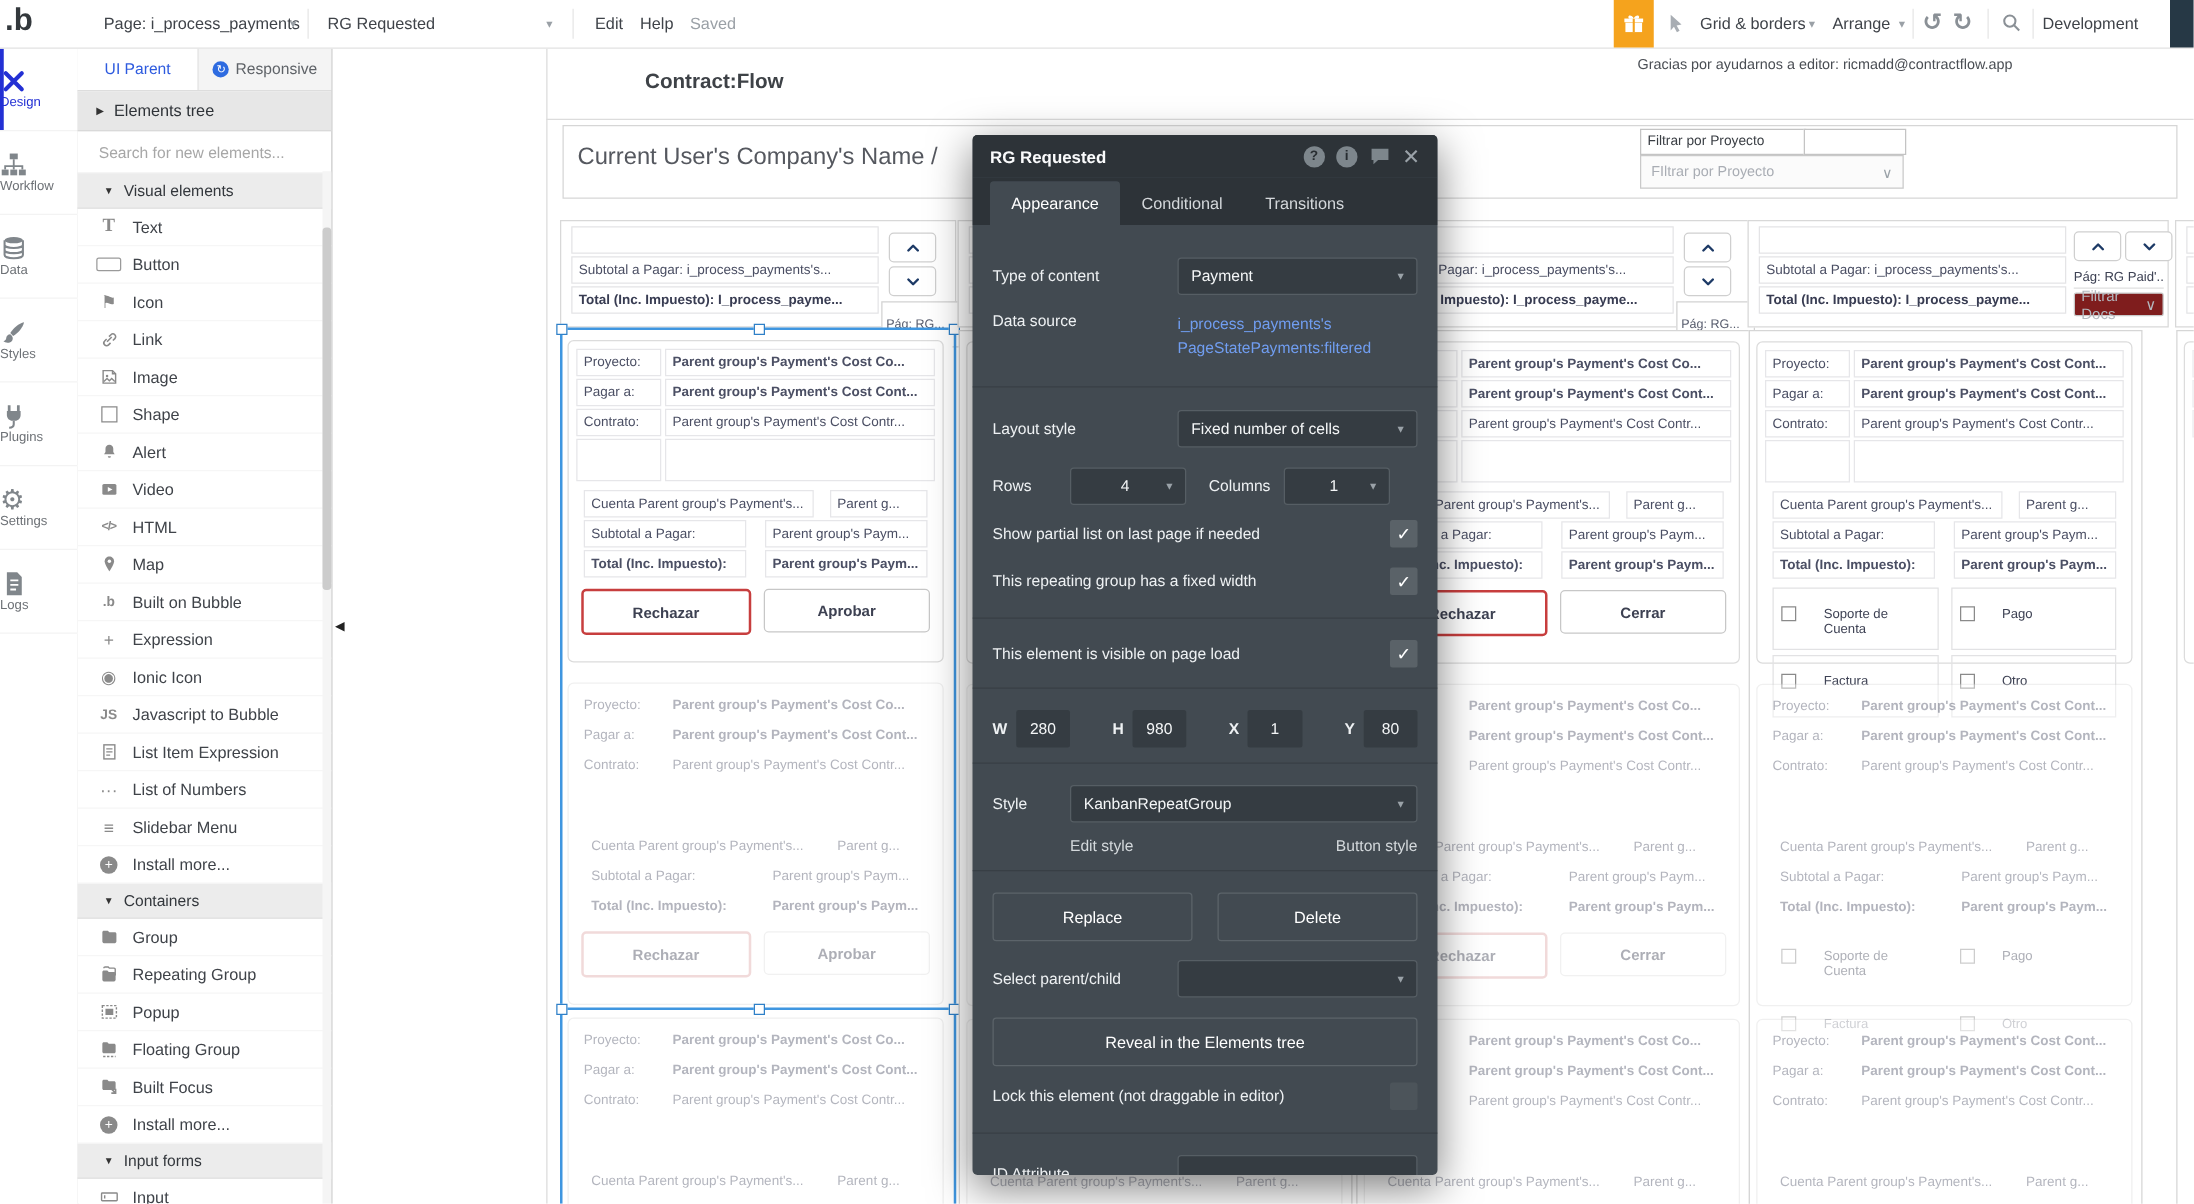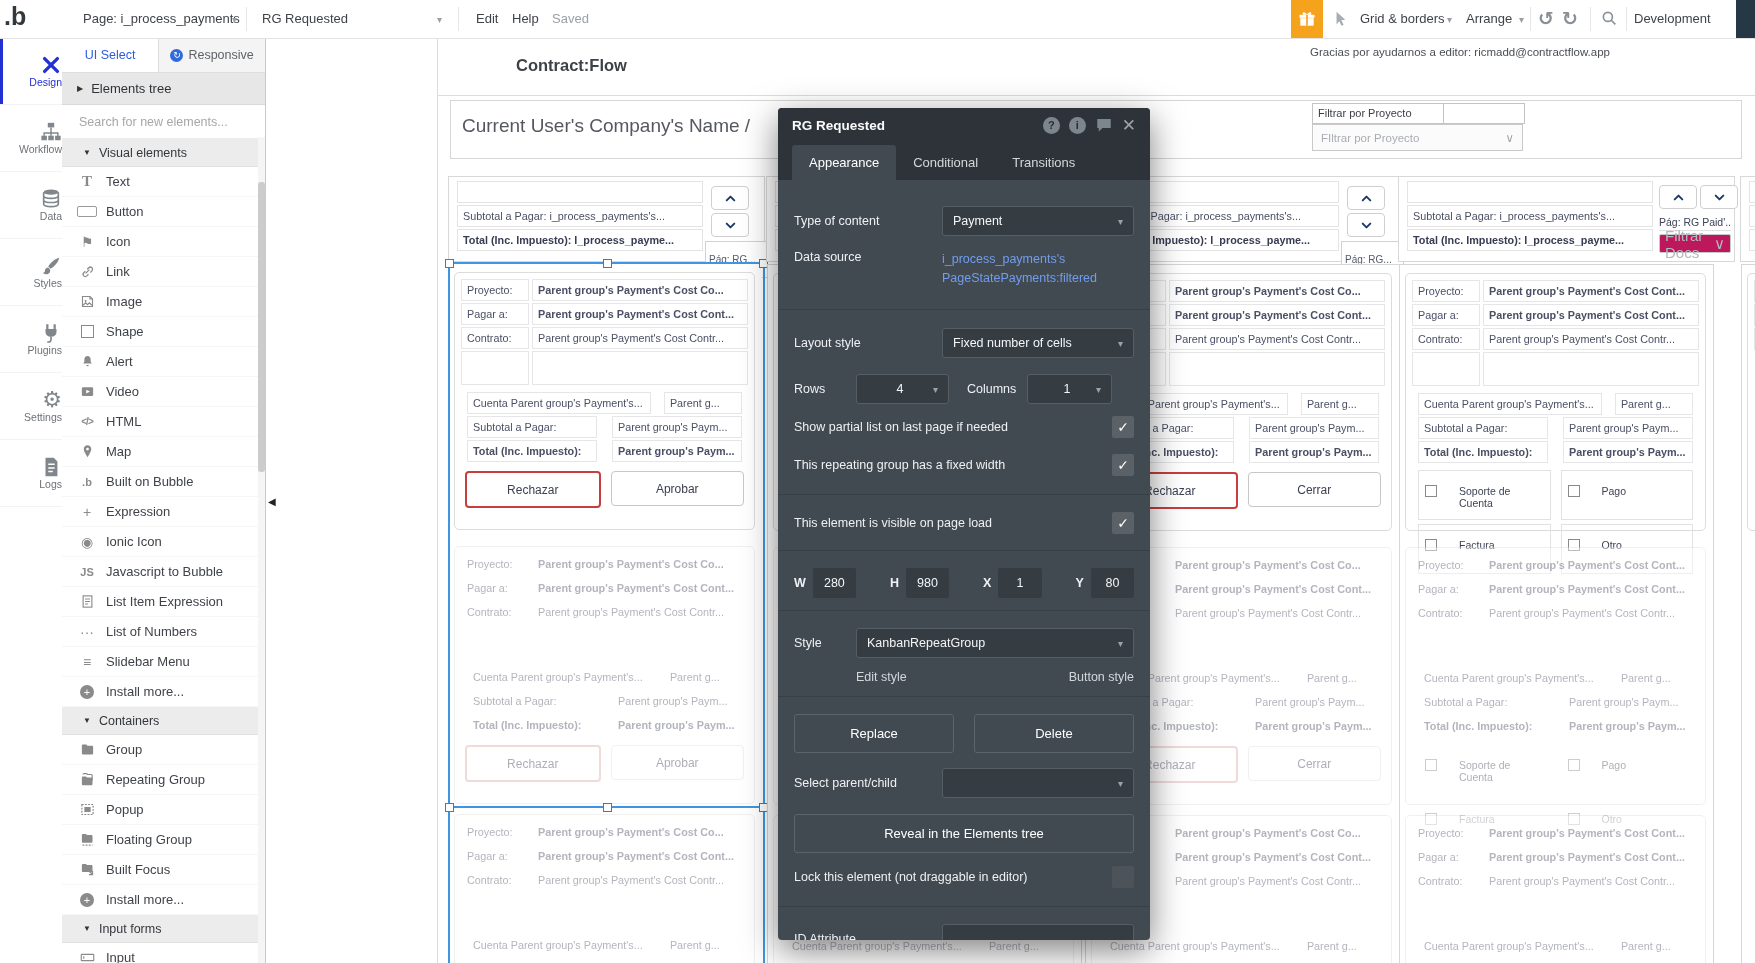--- a/index.html
+++ b/index.html
@@ -12,21 +12,21 @@
   .tb-txt{position:absolute;top:11px;font-size:13px;color:#3f4349;white-space:nowrap}
   .tb-caret{position:absolute;top:14px;font-size:10px;color:#9aa0a6}
   .tsep{position:absolute;top:7px;height:24px;width:1px;background:#e6e6e6}
   #gift-btn{position:absolute;left:1291px;top:0;width:32px;height:38px;background:#f5a31d;display:flex;align-items:center;justify-content:center}
   .tb-ic{position:absolute;top:9px;color:#9aa0a6}
   .tb-glyph{position:absolute;top:7px;font-size:19px;color:#8a9096;font-weight:700}
   #corner-box{position:absolute;right:0;top:0;width:19px;height:38px;background:#263845}
 
   
   #rail{position:absolute;top:38px;left:0;width:62px;bottom:0;background:#fff;border-right:1px solid #dcdcdc;z-index:65}
-  .ritem{height:66px;display:flex;flex-direction:column;align-items:flex-end;justify-content:center;gap:0;position:relative;color:#80868b;cursor:pointer;border-bottom:1px solid #f3f3f3}
+  .ritem{height:66px;display:flex;flex-direction:column;align-items:flex-start;justify-content:center;gap:0;position:relative;color:#80868b;cursor:pointer;border-bottom:1px solid #f3f3f3}
   .ritem .rlabel{font-size:10.5px;color:#6d7176}
   .ritem.active{color:#2330d4}
   .ritem.active .rlabel{color:#2330d4}
   .ritem.active::before{content:"";position:absolute;left:0;top:0;bottom:0;width:3px;background:#2330d4}
   .rglyph{font-size:22px;line-height:22px}
 
   
   #palette{position:absolute;top:38px;left:62px;width:203px;bottom:0;background:#fff;border-right:1px solid #c9c9c9;z-index:65}
   #ptabs{height:34px;display:flex;border-bottom:1px solid #ddd}
   .ptab1{flex:1;display:flex;align-items:center;justify-content:center;font-size:12.5px;color:#2e5bdf;background:#fff;border-right:1px solid #ddd;gap:5px}
@@ -65,40 +65,40 @@
   .khd{position:absolute;left:0;top:0;width:315px;height:84px;border:1px solid #d8d8d8;background:#fff}
   .khd.wide{width:335px}
   .khl{position:absolute;left:8px;top:4px;width:246px}
   .hbox{height:20px;border:1px solid #e4e4e6;margin-bottom:2px;font-size:10.8px;line-height:20px;padding:0 5px;white-space:nowrap;overflow:hidden;color:#4a4e63;background:#fff}
   .bd{font-weight:700;color:#383c52}
   .chvcol{position:absolute;left:262px;top:9px;width:38px}
   .chv{width:36px;height:22px;border:1px solid #cfcfcf;border-radius:4px;background:#fff;display:flex;align-items:center;justify-content:center;margin-bottom:3px;cursor:pointer}
   .chvrow{position:absolute;left:260px;top:8px;display:flex;gap:3px}
   .pagbox{position:absolute;left:256px;top:64px;width:55px;height:15px;border:1px solid #d2d2d2;font-size:10px;line-height:15px;padding:10px 3px;color:#565b6c;white-space:nowrap;overflow:hidden;background:#fff}
   .pagboxB{position:absolute;left:260px;top:38px;width:72px;height:15px;font-size:10.5px;line-height:15px;color:#3e4254;white-space:nowrap;overflow:hidden;border-bottom:1px solid #e0e0e0}
-  .docsbox{position:absolute;left:260px;top:57px;width:72px;height:19px;border:1px solid #c9c9c9;border-radius:2px;background:#be185d;color:#b4b8bf;font-size:15px;display:flex;align-items:center;justify-content:space-between;padding:0 5px;box-sizing:border-box}
+  .docsbox{position:absolute;left:260px;top:57px;width:72px;height:19px;border:1px solid #c9c9c9;border-radius:2px;background:#7f1d1d;color:#b4b8bf;font-size:12px;display:flex;align-items:center;justify-content:space-between;padding:0 5px;box-sizing:border-box}
   .krg{position:absolute;left:1px;top:88px;width:313px;height:699px;background:#fff}
   .krg.gray{border:1px solid #d6d6d6}
   .selv{position:absolute;top:86px;width:2px;background:#3f96e0;height:701px;z-index:11}
   .selh{position:absolute;left:0;width:317px;height:2px;background:#3f96e0;z-index:11}
   .hd{position:absolute;width:7px;height:7px;background:#fff;border:1px solid #2f80c8;z-index:12}
 
   
   .card{position:absolute;left:5px;width:301px;height:258px;border:1px solid #dcdcdc;border-radius:5px;background:#fff;padding:6px;box-sizing:border-box}
   .t1r{display:flex;margin-bottom:2px}
   .cb{border:1px solid #e6e6e9;font-size:10.8px;line-height:20px;height:20px;padding:0 5px;white-space:nowrap;overflow:hidden;color:#4b4f64;background:transparent}
   .t1l{width:56px;flex:none}
   .t1v{flex:1;margin-left:3px}
   .t1e{height:32px}
   .t2{margin:7px 6px 0}
   .t2r{display:flex;margin-bottom:2px}
   .t2a{flex:2.6}.t2b{flex:1;margin-left:13px}
   .t2c{flex:1.5}.t2d{flex:1.5;margin-left:15px}
   .btnr{display:flex;gap:10px;margin:9px 4px 0}
-  .btn{flex:1;height:33px;border-radius:4px;background:#fff;font-size:12px;font-weight:400;color:#3d4152;display:flex;align-items:center;justify-content:center;cursor:pointer}
+  .btn{flex:1;height:33px;border-radius:4px;background:#fff;font-size:12px;font-weight:700;color:#3d4152;display:flex;align-items:center;justify-content:center;cursor:pointer}
   .btn.red{border:2px solid #c73e3e}
   .btn.gray{border:1px solid #c7c7c7}
   .cbgrid{display:grid;grid-template-columns:1fr 1fr;gap:4px 10px;margin:7px 6px 0}
   .cbc{border:1px solid #e2e2e4;height:20px;display:flex;gap:22px;padding:14px 6px;font-size:10.5px;color:#3e4254}
   .cbsq{width:10px;height:10px;border:1px solid #8a8a8a;background:#fff;flex:none}
   .faded{opacity:.42}
   .faded .cb{border-color:transparent}
   .faded .cbc{border-color:transparent}
   .faded .btn.red{border-color:#e0a9a9}
   .faded .btn.gray{border-color:#dedede}
@@ -304,21 +304,21 @@
     <svg class="ic" width="22" height="22">
         <use href="#i-logs"></use>
       </svg>
     <span class="rlabel">Logs</span>
   </div>
 </div>
 
 <div id="palette">
   <div id="ptabs">
     <div class="ptab1">
-        <span>UI Select</span>
+        <span>UI Parent</span>
       </div>
     <div class="ptab2">
       <span class="respic">↻</span>
       <span>Responsive</span>
     </div>
   </div>
   <div id="etree">
     <span class="tri">▶</span>
     <span>Elements tree</span>
   </div>

